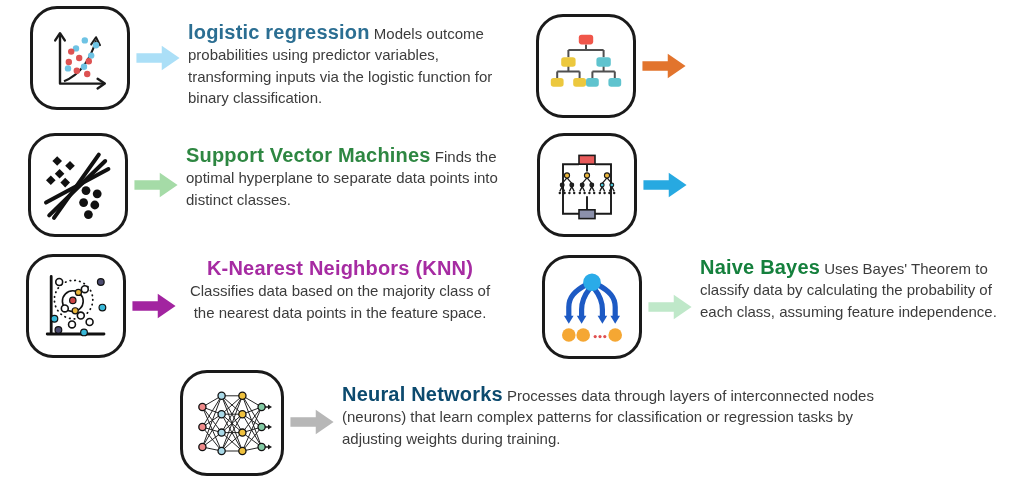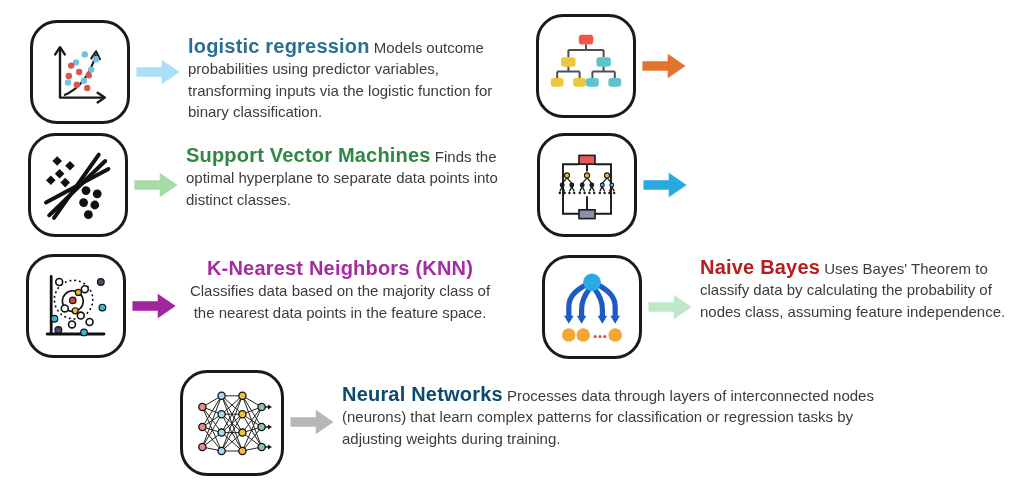--- a/index.html
+++ b/index.html
@@ -18,21 +18,21 @@
   .flow-arrow svg{width:44px;height:30px;display:block;}
   .text{font-size:15px;color:#3c3c3c;line-height:1.42;}
   .title{font-weight:bold;font-size:20px;line-height:1.2;letter-spacing:.2px;}
   .desc{}
 </style>
 </head>
 <body>
 
 <div class="board">
 
-  <section class="card" style="left:30px;top:20px;">
+  <section class="card" style="left:30px;top:6px;">
     <div class="iconbox">
       <svg viewBox="0 0 100 100">
         <path d="M25 82 V22 M25 82 H78" stroke="#1a1a1a" stroke-width="3" fill="none" stroke-linecap="round"></path>
         <path d="M19 28 L25 19 L31 28" fill="none" stroke="#1a1a1a" stroke-width="3" stroke-linecap="round" stroke-linejoin="round"></path>
         <path d="M72 76 L81 82 L72 88" fill="none" stroke="#1a1a1a" stroke-width="3" stroke-linecap="round" stroke-linejoin="round"></path>
         <path d="M30 79 Q58 68 70 28" stroke="#1a1a1a" stroke-width="2.5" fill="none"></path>
         <path d="M64 33 L70 24 L75 34" fill="none" stroke="#1a1a1a" stroke-width="2.5" stroke-linecap="round" stroke-linejoin="round"></path>
         <g fill="#6ec3e4">
           <circle cx="56" cy="28" r="4"></circle>
             <circle cx="70" cy="34" r="4"></circle>
@@ -229,22 +229,22 @@
             <circle cx="66" cy="87" r="2"></circle>
         </g>
       </svg>
     </div>
     <div class="flow-arrow">
       <svg viewBox="0 0 46 32">
           <polygon points="0,11 27,11 27,3 46,16 27,29 27,21 0,21" style="fill: rgb(191, 232, 201);"></polygon>
         </svg>
     </div>
     <div class="text" style="width:316px;margin-top:0px;">
-      <span class="title" style="color: #b91c1c;">Naive Bayes</span>
-      <span class="desc">Uses Bayes' Theorem to classify data by calculating the probability of nodes class, assuming feature independence.</span>
+      <span class="title" style="color: #15803d;">Naive Bayes</span>
+      <span class="desc">Uses Bayes' Theorem to classify data by calculating the probability of each class, assuming feature independence.</span>
     </div>
   </section>
 
   <section class="card" style="left:180px;top:370px;">
     <div class="iconbox" style="width:104px;height:106px;">
       <svg viewBox="0 0 100 100">
         <path stroke="#1a1a1a" stroke-width="1.2" fill="none" d="M13 30 L37 16M13 30 L37 39M13 30 L37 62M13 30 L37 85M13 55 L37 16M13 55 L37 39M13 55 L37 62M13 55 L37 85M13 80 L37 16M13 80 L37 39M13 80 L37 62M13 80 L37 85M37 16 L63 16M37 16 L63 39M37 16 L63 62M37 16 L63 85M37 39 L63 16M37 39 L63 39M37 39 L63 62M37 39 L63 85M37 62 L63 16M37 62 L63 39M37 62 L63 62M37 62 L63 85M37 85 L63 16M37 85 L63 39M37 85 L63 62M37 85 L63 85M63 16 L87 30M63 16 L87 55M63 16 L87 80M63 39 L87 30M63 39 L87 55M63 39 L87 80M63 62 L87 30M63 62 L87 55M63 62 L87 80M63 85 L87 30M63 85 L87 55M63 85 L87 80"></path>
         <path stroke="#1a1a1a" stroke-width="2" fill="none" d="M91 30 H96 M91 55 H96 M91 80 H96"></path>
         <g fill="#1a1a1a">
           <polygon points="95,27 100,30 95,33"></polygon>

